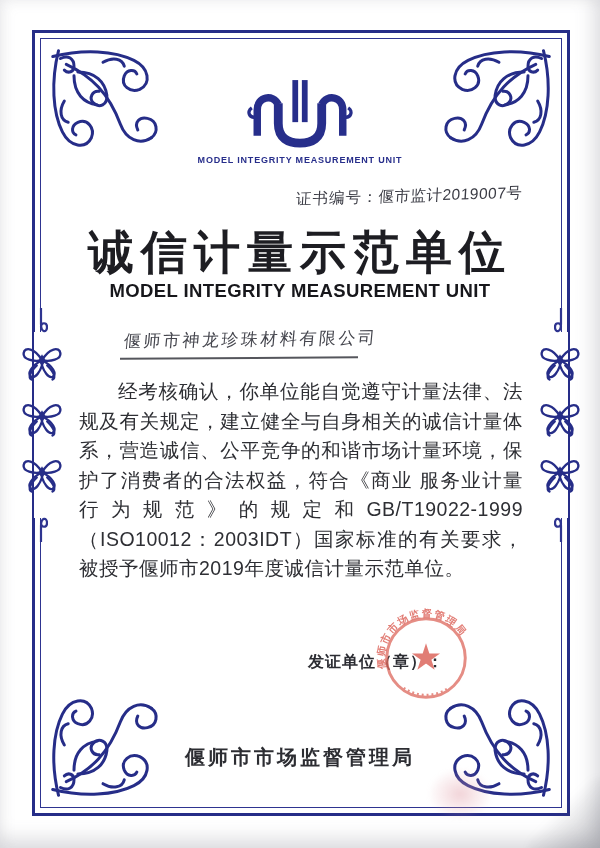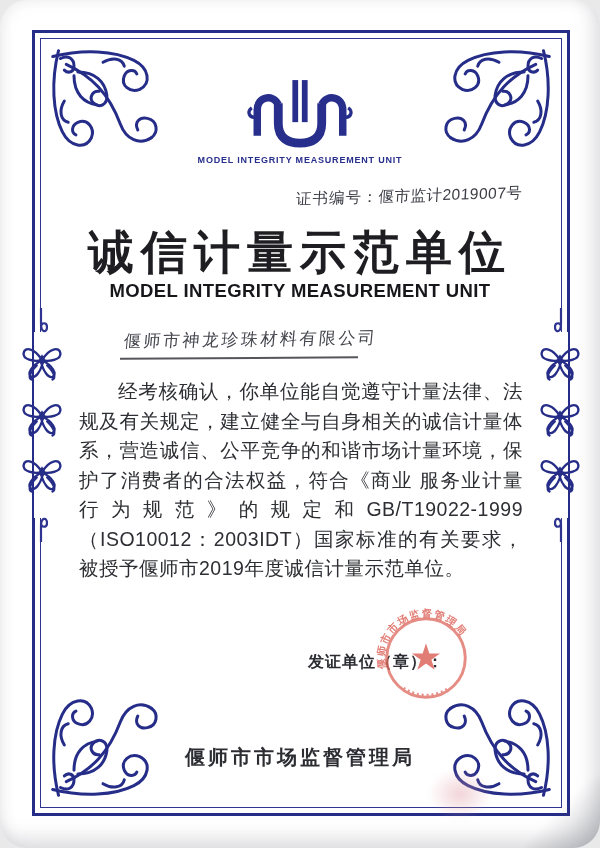--- a/index.html
+++ b/index.html
@@ -1,21 +1,20 @@
 <!DOCTYPE html>
 <html><head>
 <meta charset="utf-8">
 <style>
   html,body{margin:0;padding:0;}
   body{background:#e9e9ea;font-family:"Liberation Sans",sans-serif;}
   .page{
     position:relative;width:600px;height:848px;margin:0 auto;background:#ffffff;
     overflow:hidden;
     box-shadow:inset -7px -10px 18px rgba(110,110,122,.22), inset 5px 3px 12px rgba(150,150,160,.10);
-    border-radius:27px;
   }
   
   .frame-outer{position:absolute;left:32px;top:30px;right:30px;bottom:32px;border:3px solid #262d88;}
   .frame-inner{position:absolute;left:40px;top:38px;right:38px;bottom:40px;border:1.5px solid #2e3490;}
   .corner{position:absolute;width:116px;height:116px;}
   .corner.tl{left:45px;top:43px;}
   .corner.tr{right:43px;top:43px;transform:scaleX(-1);}
   .corner.bl{left:45px;bottom:45px;transform:scaleY(-1);}
   .corner.br{right:43px;bottom:45px;transform:scale(-1,-1);}
   .edge-gap{position:absolute;width:12px;background:#fff;}

